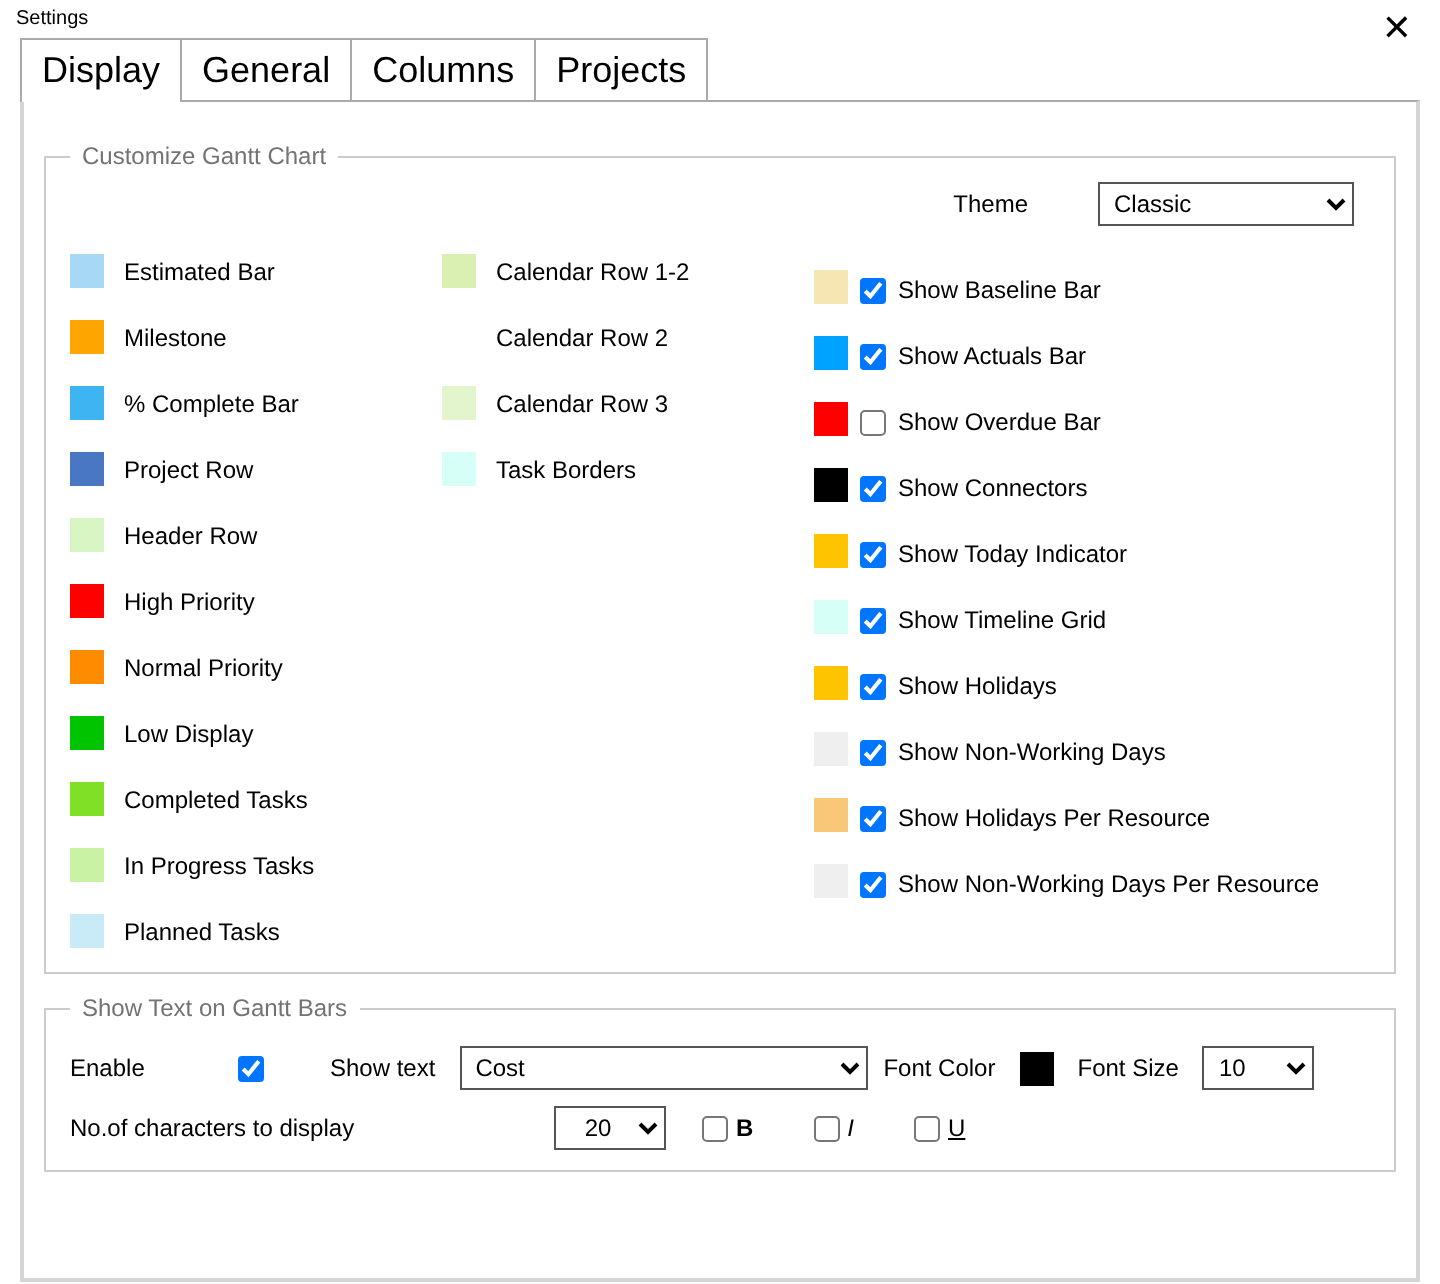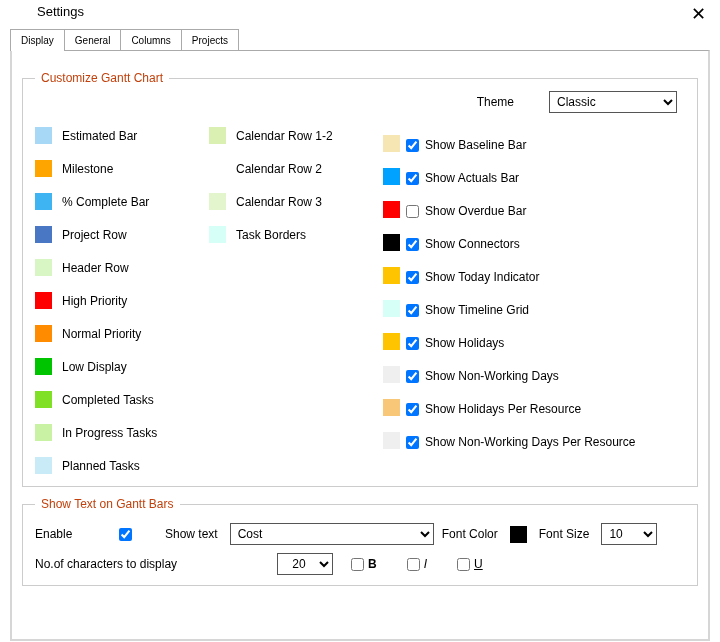--- a/index.html
+++ b/index.html
@@ -13,21 +13,21 @@
     height: 642px;
     overflow: hidden;
   }
 
   .titlebar {
     display: flex;
     justify-content: space-between;
     align-items: flex-start;
     padding: 4px 6px 1px 8px;
   }
-  .titlebar .title { font-size: 13px; margin-left: 29px; }
+  .titlebar .title { font-size: 10px; }
   .titlebar .close {
     font-size: 18px;
     line-height: 16px;
     padding: 2px 8px;
     cursor: default;
     font-family: sans-serif;
   }
 
   .tabstrip {
     display: flex;
@@ -36,21 +36,21 @@
     height: 25px;
     position: relative;
     z-index: 2;
   }
   .tabstrip .tab {
     border: 1px solid #aaa;
     border-bottom: none;
     padding: 5px 10px 4px 10px;
     margin-right: -1px;
     background: #fff;
-    font-size: 10px;
+    font-size: 18px;
     cursor: default;
   }
   .tabstrip .tab.active {
     position: relative;
     padding-bottom: 5px;
     margin-bottom: -1px;
   }
 
   .outer-panel {
     border: 2px solid #d6d6d6;
@@ -62,34 +62,34 @@
   }
 
   fieldset {
     border: 1px solid #ccc;
     padding: 10px 12px 4px 12px;
     margin: 8px 0 10px 0;
   }
   fieldset legend {
     padding: 0 6px;
     font-size: 12px;
-    color: #c2410c;
+    color: #737373;
   }
 
   .theme-row {
     display: flex;
     justify-content: flex-end;
     align-items: center;
     gap: 14px;
     margin: -4px 8px 6px 0;
   }
 
   .gantt-cols {
     display: flex;
-    gap: 4px;
+    gap: 16px;
     align-items: flex-start;
   }
   .col1 { flex: 0 0 170px; }
   .col2 { flex: 0 0 170px; }
   .col3 { flex: 1; }
 
   .color-item {
     display: flex;
     align-items: center;
     height: 33px;

